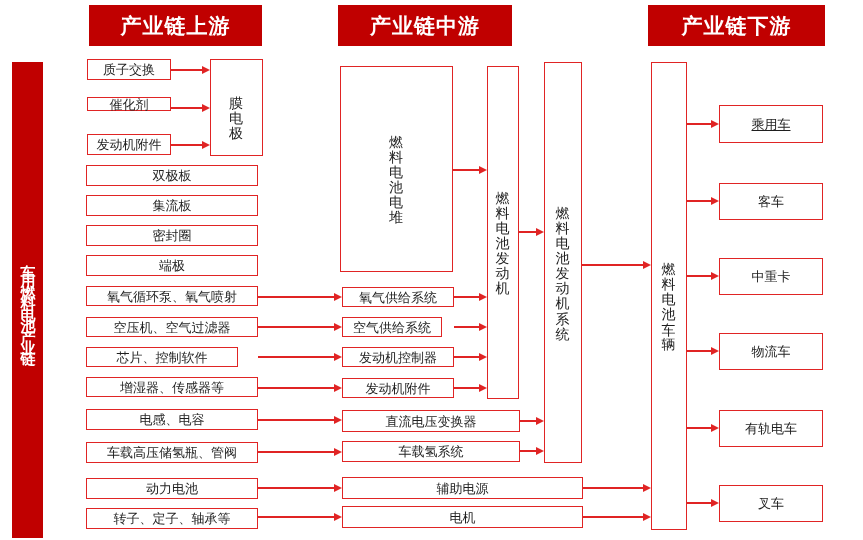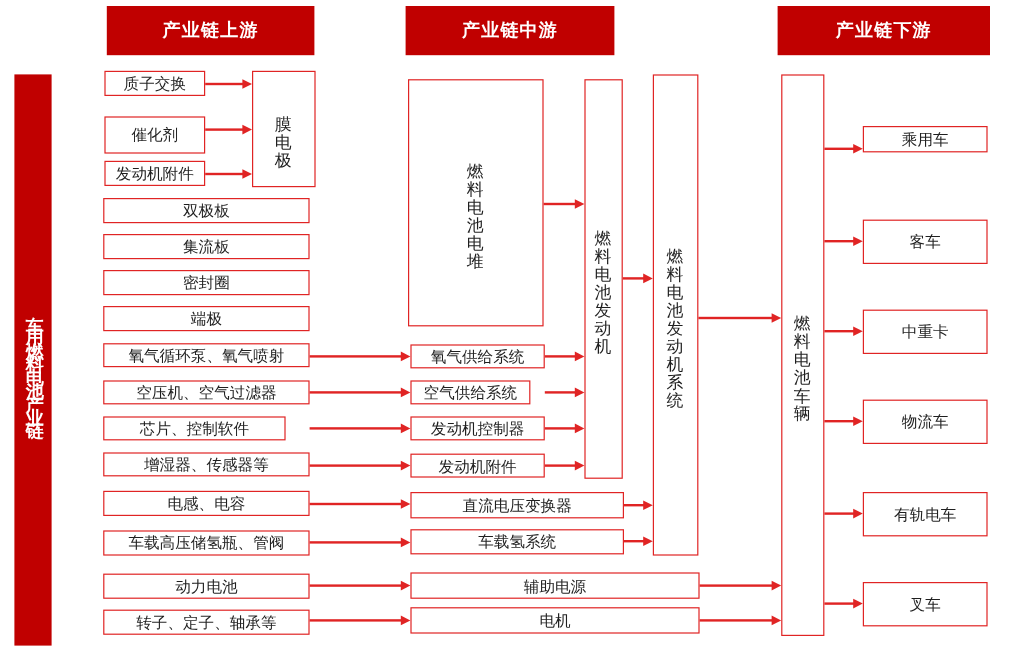--- a/index.html
+++ b/index.html
@@ -27,21 +27,21 @@
     display:flex;align-items:center;justify-content:center;
   }
   .side-title{
     writing-mode:vertical-rl;text-orientation:upright;
     color:#fff;font-weight:700;font-size:15px;letter-spacing:11px;
     white-space:nowrap;
   }
   
   .col-header{
     position:absolute;background:var(--crimson);color:#fff;
-    font-weight:700;font-size:15px;letter-spacing:1px;
+    font-weight:700;font-size:21px;letter-spacing:1px;
     display:flex;align-items:center;justify-content:center;
   }
   
   .node{
     position:absolute;background:#fff;border:1.5px solid var(--red);
     display:flex;align-items:center;justify-content:center;
     font-size:13px;line-height:1;text-align:center;
   }
   .node .node-label{white-space:nowrap;}
   .node.vertical .node-label{
@@ -70,21 +70,21 @@
   </div>
   <div id="headers-layer">
       <div class="col-header" style="left: 89px; top: 5px; width: 173px; height: 41px;">产业链上游</div>
       <div class="col-header" style="left: 338px; top: 5px; width: 174px; height: 41px;">产业链中游</div>
       <div class="col-header" style="left: 648px; top: 5px; width: 177px; height: 41px;">产业链下游</div>
     </div>
   <div id="nodes-layer">
       <div class="node" style="left: 87px; top: 59px; width: 84px; height: 21px;">
         <span class="node-label">质子交换</span>
       </div>
-      <div class="node" style="left: 87px; top: 97px; width: 84px; height: 31px;">
+      <div class="node" style="left: 87px; top: 97px; width: 84px; height: 14px;">
         <span class="node-label">催化剂</span>
       </div>
       <div class="node" style="left: 87px; top: 134px; width: 84px; height: 21px;">
         <span class="node-label">发动机附件</span>
       </div>
       <div class="node vertical" style="left: 210px; top: 59px; width: 53px; height: 97px;">
         <span class="node-label">膜电极</span>
       </div>
       <div class="node" style="left: 86px; top: 165px; width: 172px; height: 21px; justify-content: center;">
         <span class="node-label">双极板</span>
@@ -151,21 +151,21 @@
       </div>
       <div class="node" style="left: 342px; top: 477px; width: 241px; height: 22px;">
         <span class="node-label">辅助电源</span>
       </div>
       <div class="node" style="left: 342px; top: 506px; width: 241px; height: 22px;">
         <span class="node-label">电机</span>
       </div>
       <div class="node vertical" style="left: 651px; top: 62px; width: 36px; height: 468px;">
         <span class="node-label">燃料电池车辆</span>
       </div>
-      <div class="node" style="left: 719px; top: 105px; width: 104px; height: 22px;">
+      <div class="node" style="left: 719px; top: 105px; width: 104px; height: 38px; text-decoration: underline;">
         <span class="node-label">乘用车</span>
       </div>
       <div class="node" style="left: 719px; top: 183px; width: 104px; height: 37px;">
         <span class="node-label">客车</span>
       </div>
       <div class="node" style="left: 719px; top: 258px; width: 104px; height: 37px;">
         <span class="node-label">中重卡</span>
       </div>
       <div class="node" style="left: 719px; top: 333px; width: 104px; height: 37px;">
         <span class="node-label">物流车</span>

